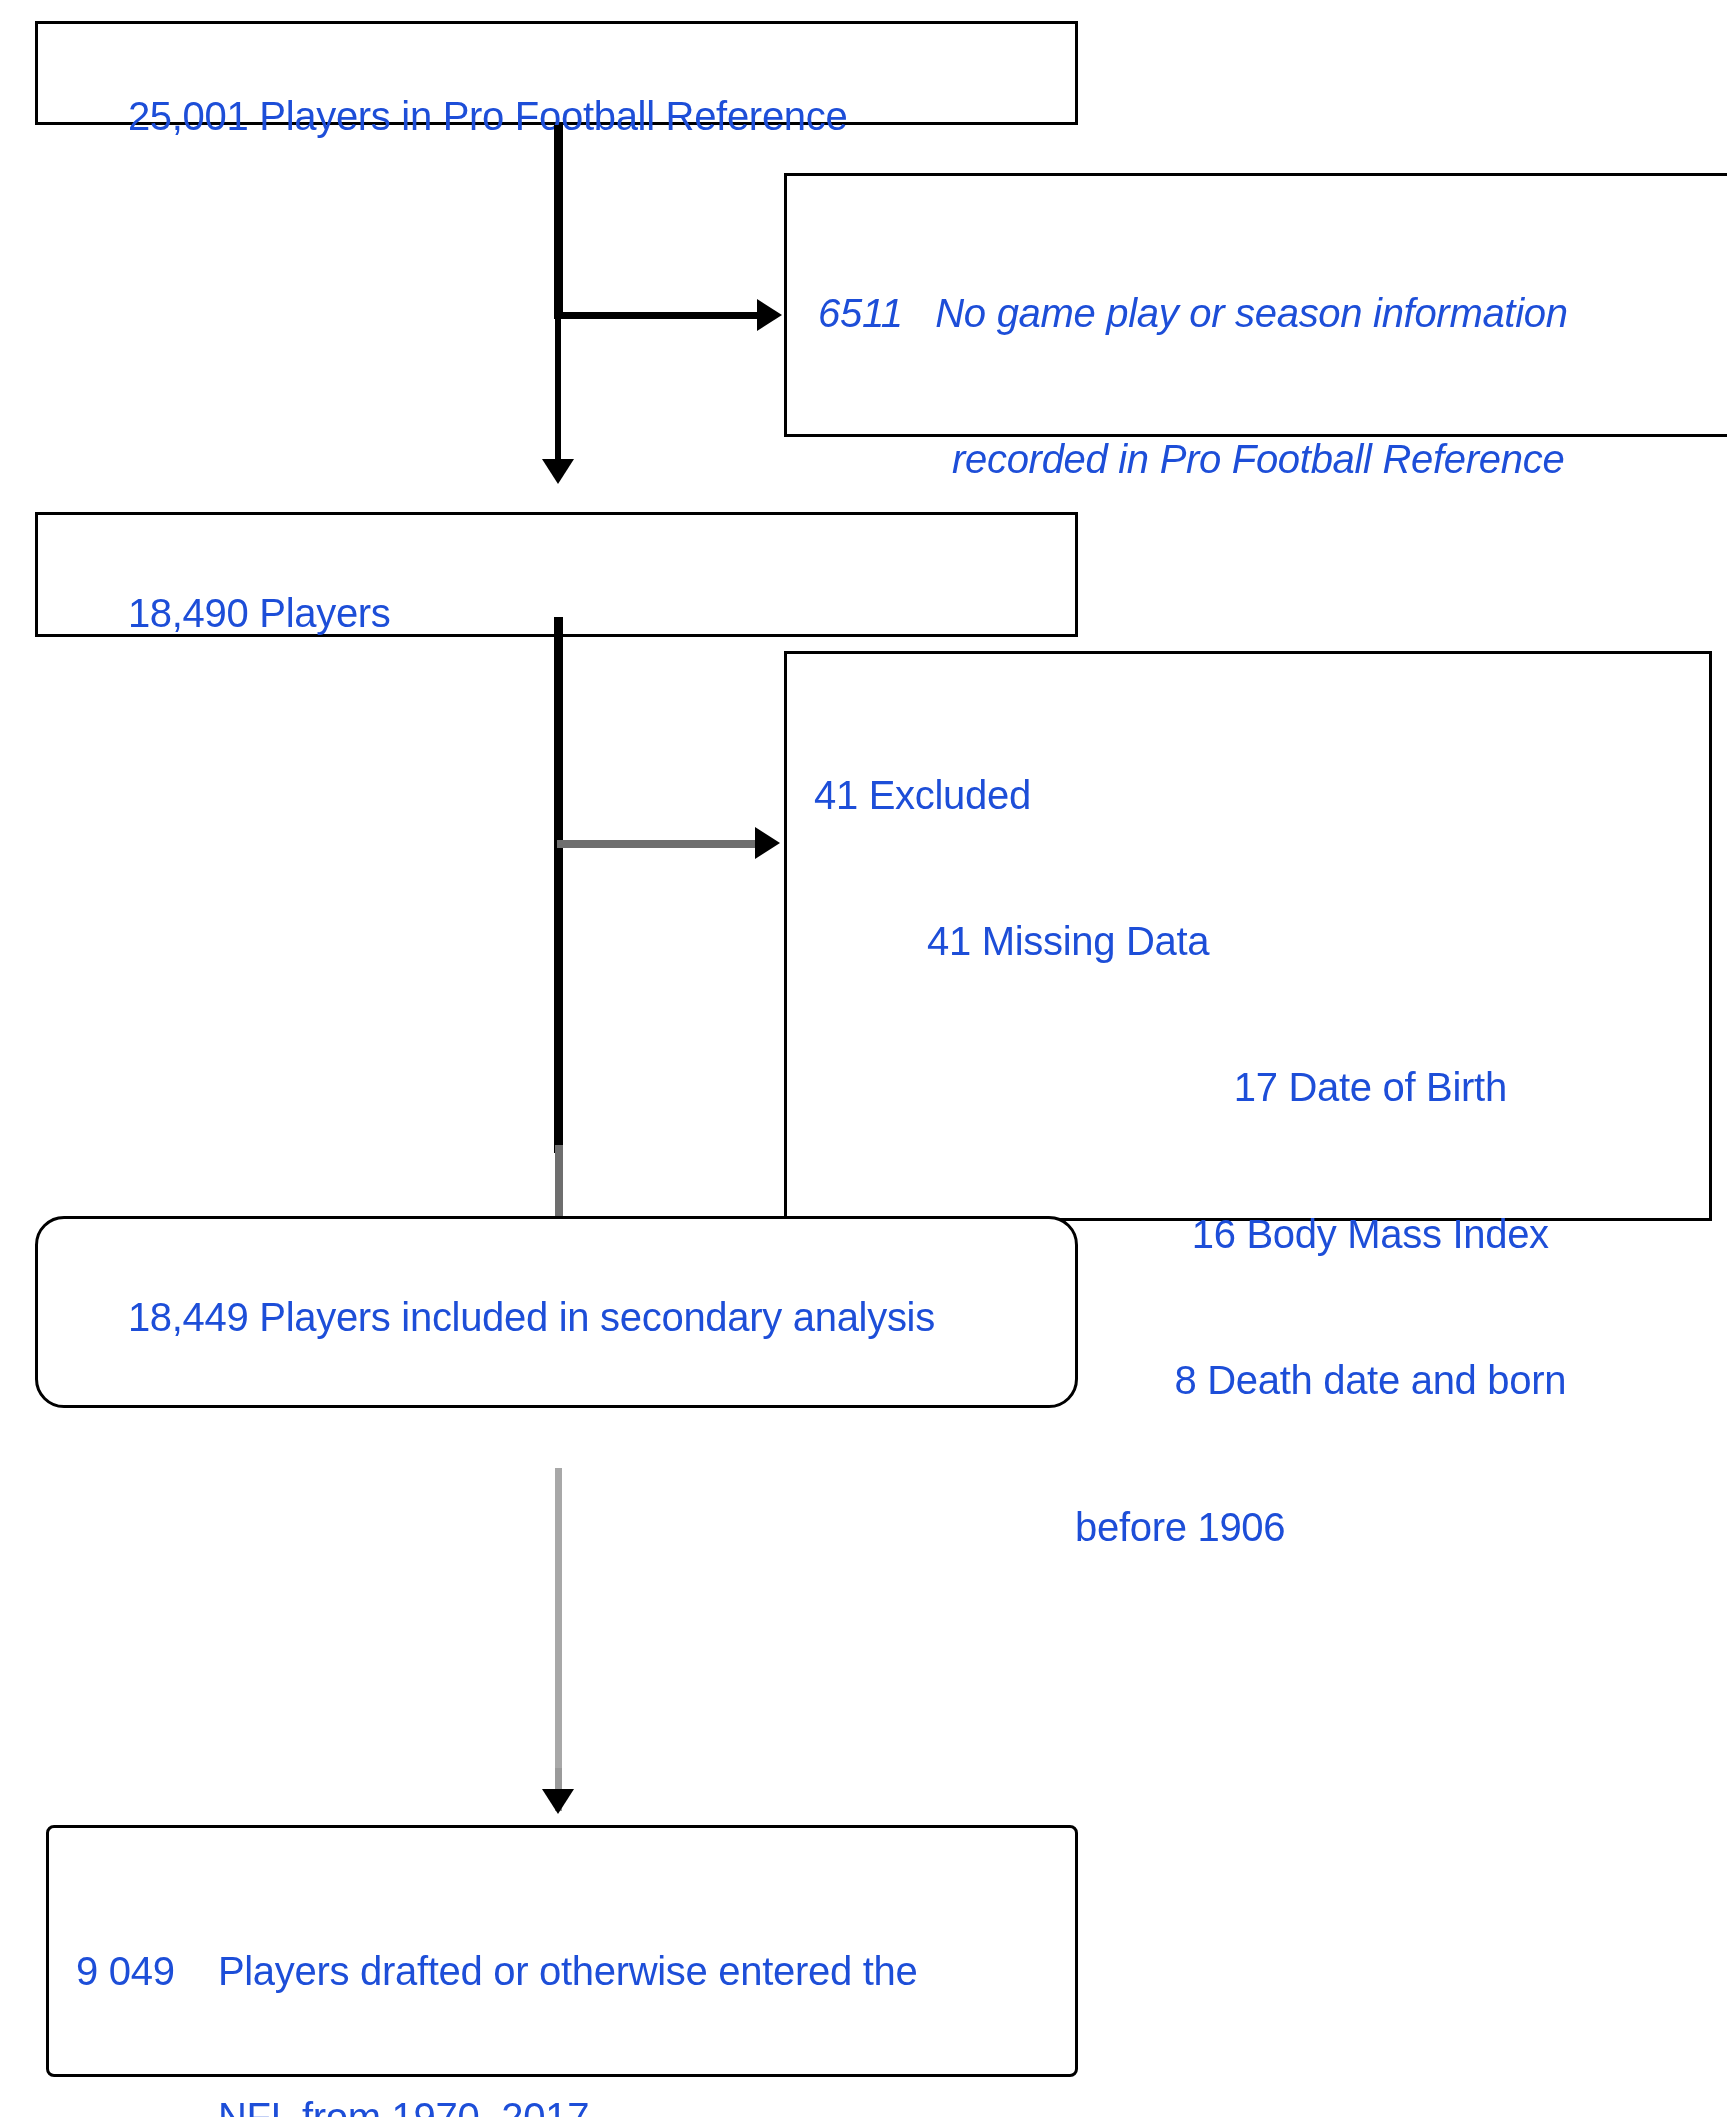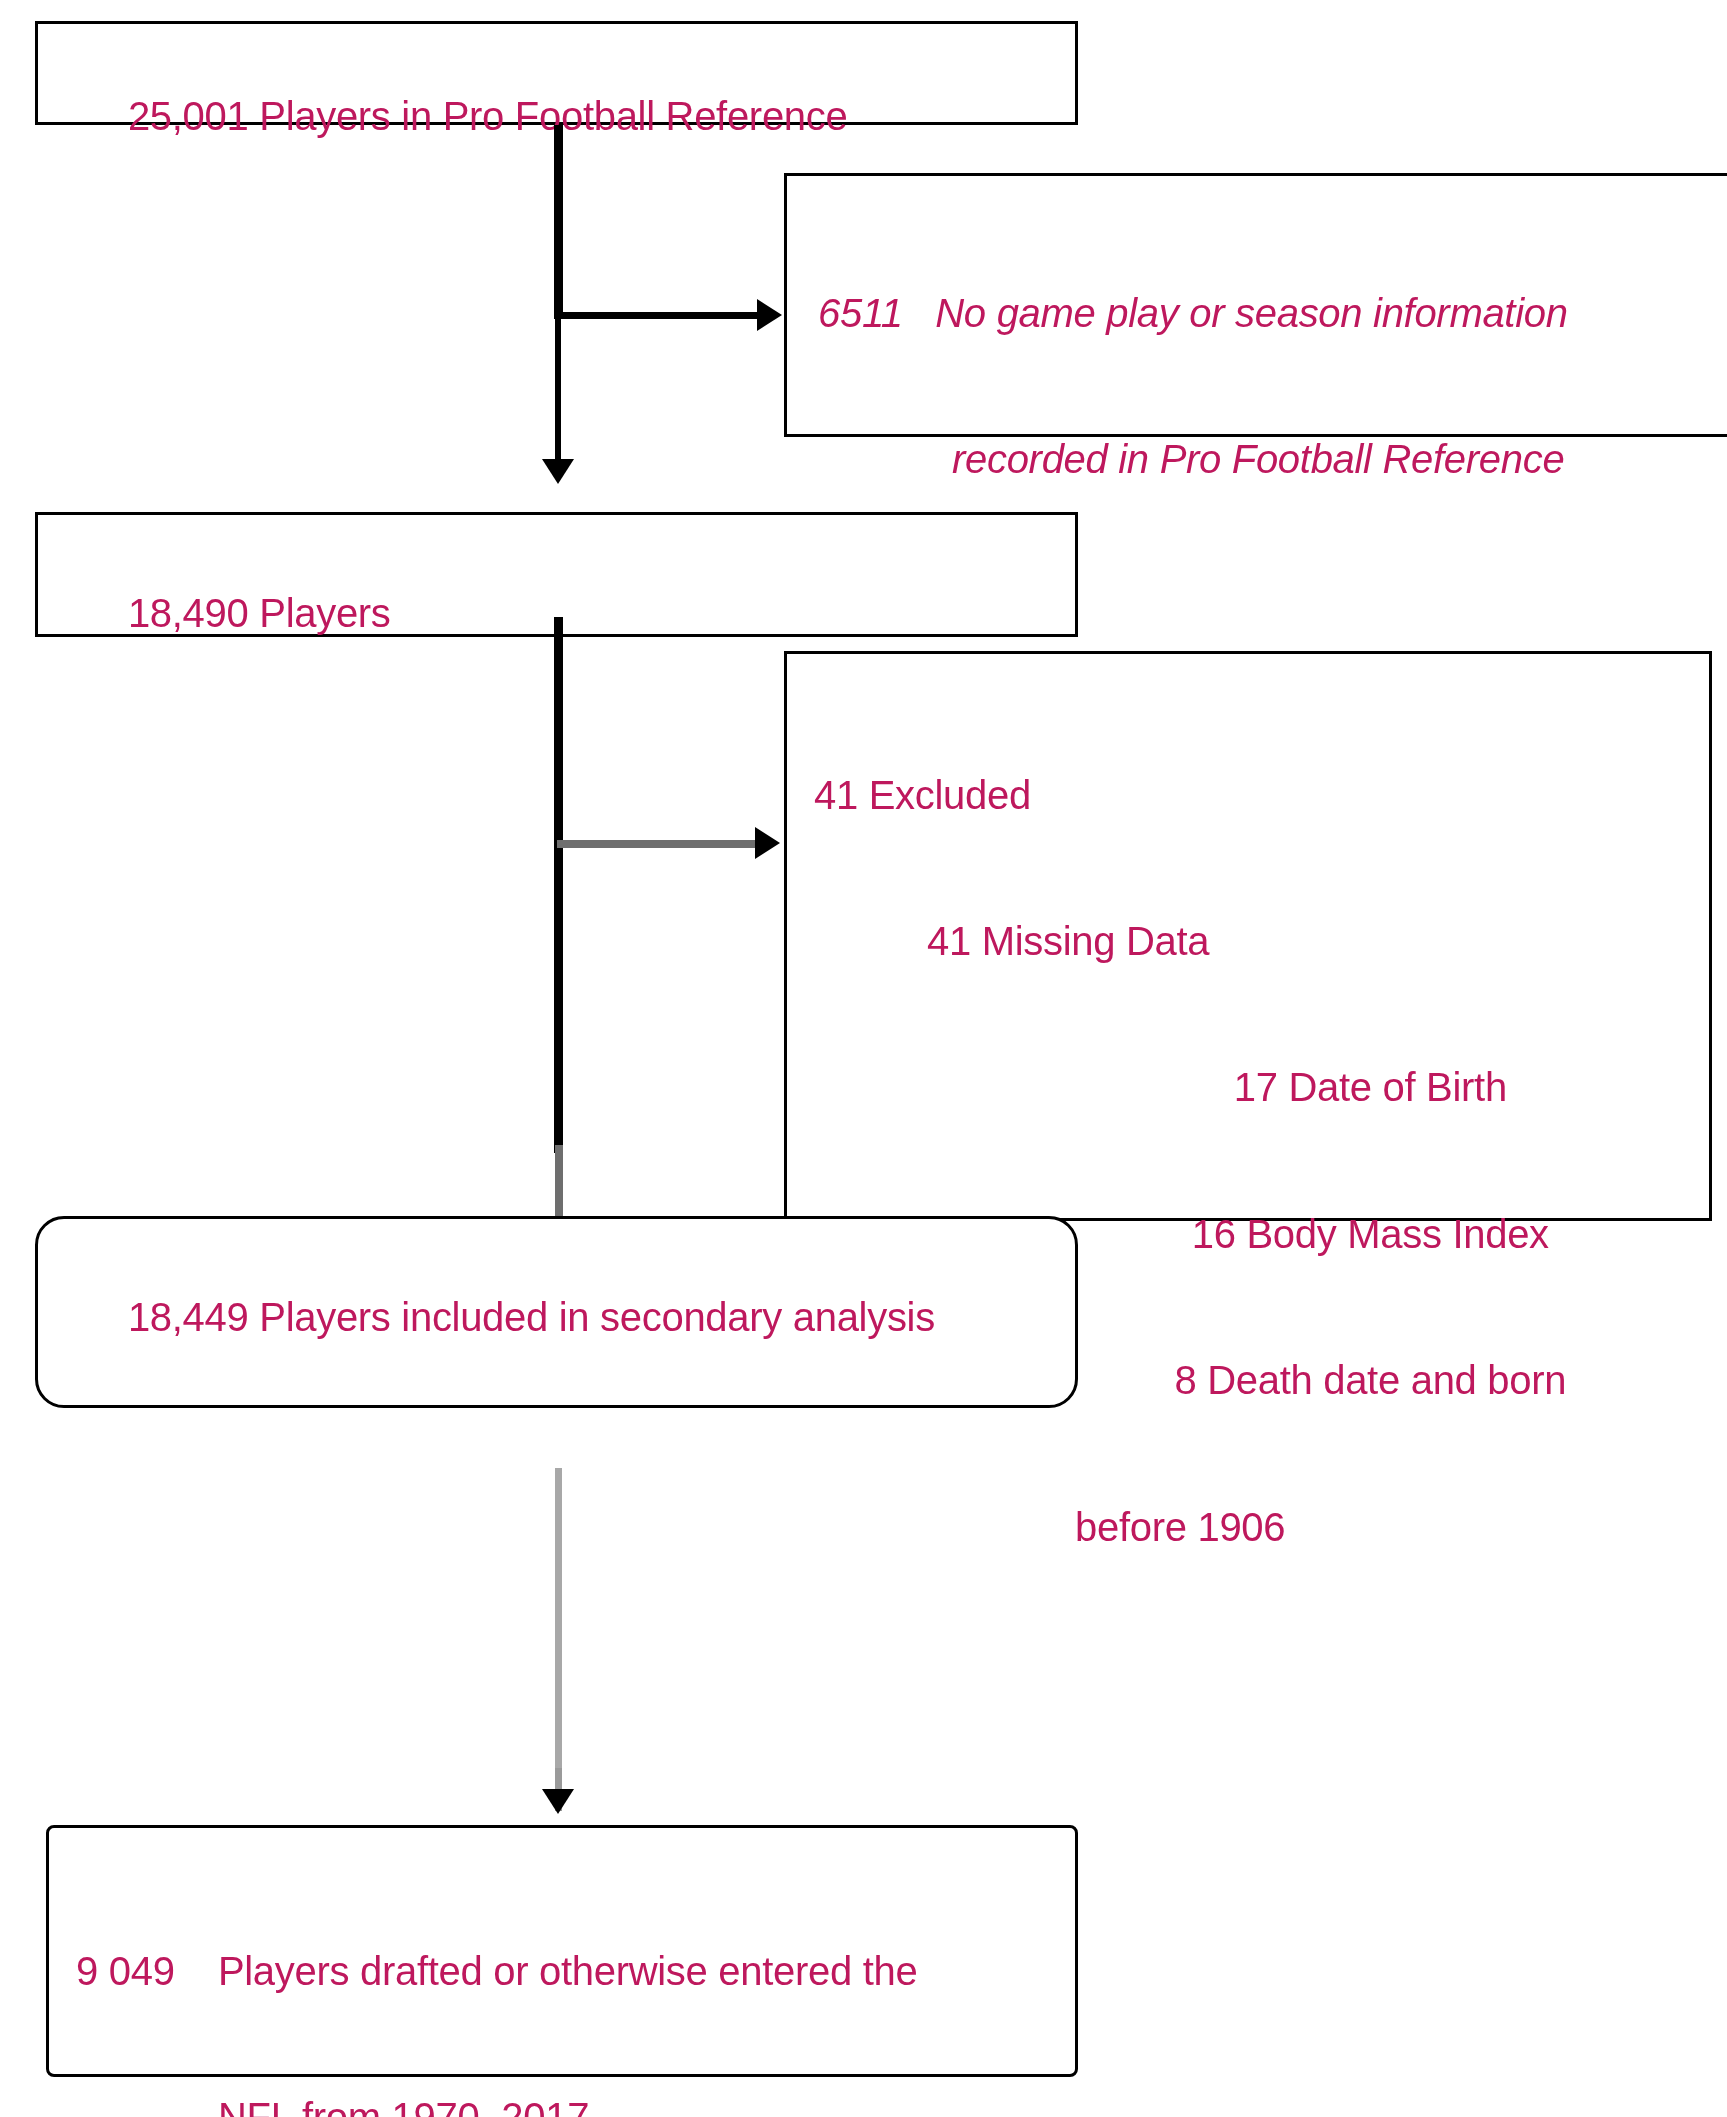--- a/index.html
+++ b/index.html
@@ -25,21 +25,21 @@
     border: 3.8px solid #000000;
     background: #ffffff;
   }
   .box-text {
     position: absolute;
     left: 25px;
     right: 13.4px;
     font-size: 40px;
     line-height: 1.22;
     letter-spacing: -0.3px;
-    color: #be185d;
+    color: #1d4ed8;
     white-space: pre-wrap;
   }
   .lead-num {
     display: inline-block;
   }
   
   .vline {
     position: absolute;
     width: 5.8px;
     background: #000000;

